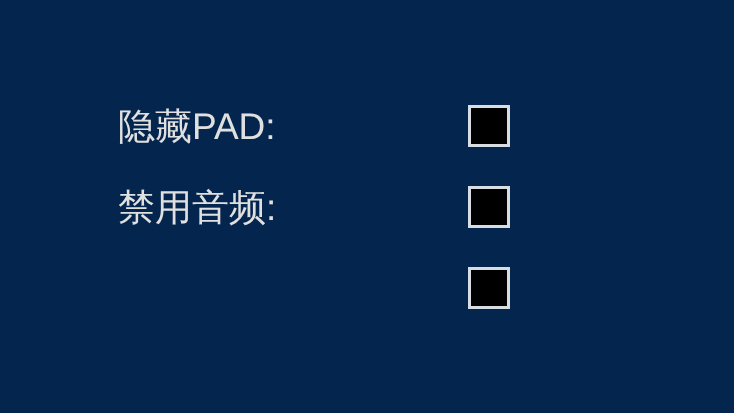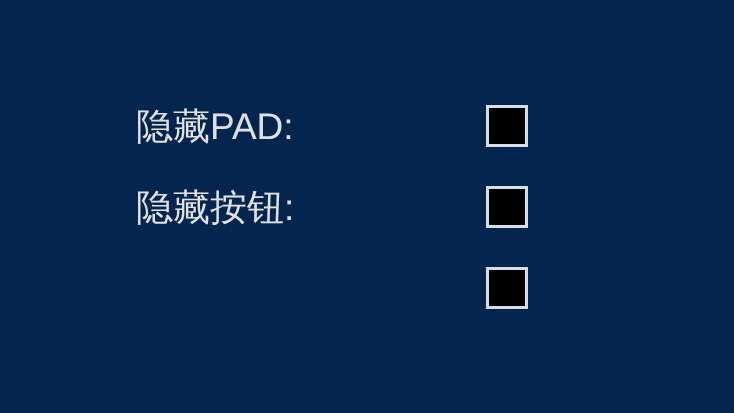--- a/index.html
+++ b/index.html
@@ -18,21 +18,21 @@
   #settings-panel {
     position: relative;
     width: 734px;
     height: 413px;
     background: #04254d;
     box-sizing: border-box;
   }
 
   .settings-list {
     position: absolute;
-    left: 136px;
+    left: 118px;
     top: 96px;
     width: 400px;
     display: flex;
     flex-direction: column;
   }
 
   .setting-row {
     position: relative;
     height: 60px;
     margin-bottom: 21px;
@@ -80,21 +80,21 @@
   <div class="settings-list">
 
     <div class="setting-row">
       <span class="setting-label">隐藏PAD:</span>
       <div class="checkbox-slot">
         <div class="checkbox-box"></div>
       </div>
     </div>
 
     <div class="setting-row">
-      <span class="setting-label">隐藏按钮:</span>
+      <span class="setting-label">禁用音频:</span>
       <div class="checkbox-slot">
         <div class="checkbox-box"></div>
       </div>
     </div>
 
     <div class="setting-row">
       <div class="checkbox-slot">
         <div class="checkbox-box"></div>
       </div>
     </div>

